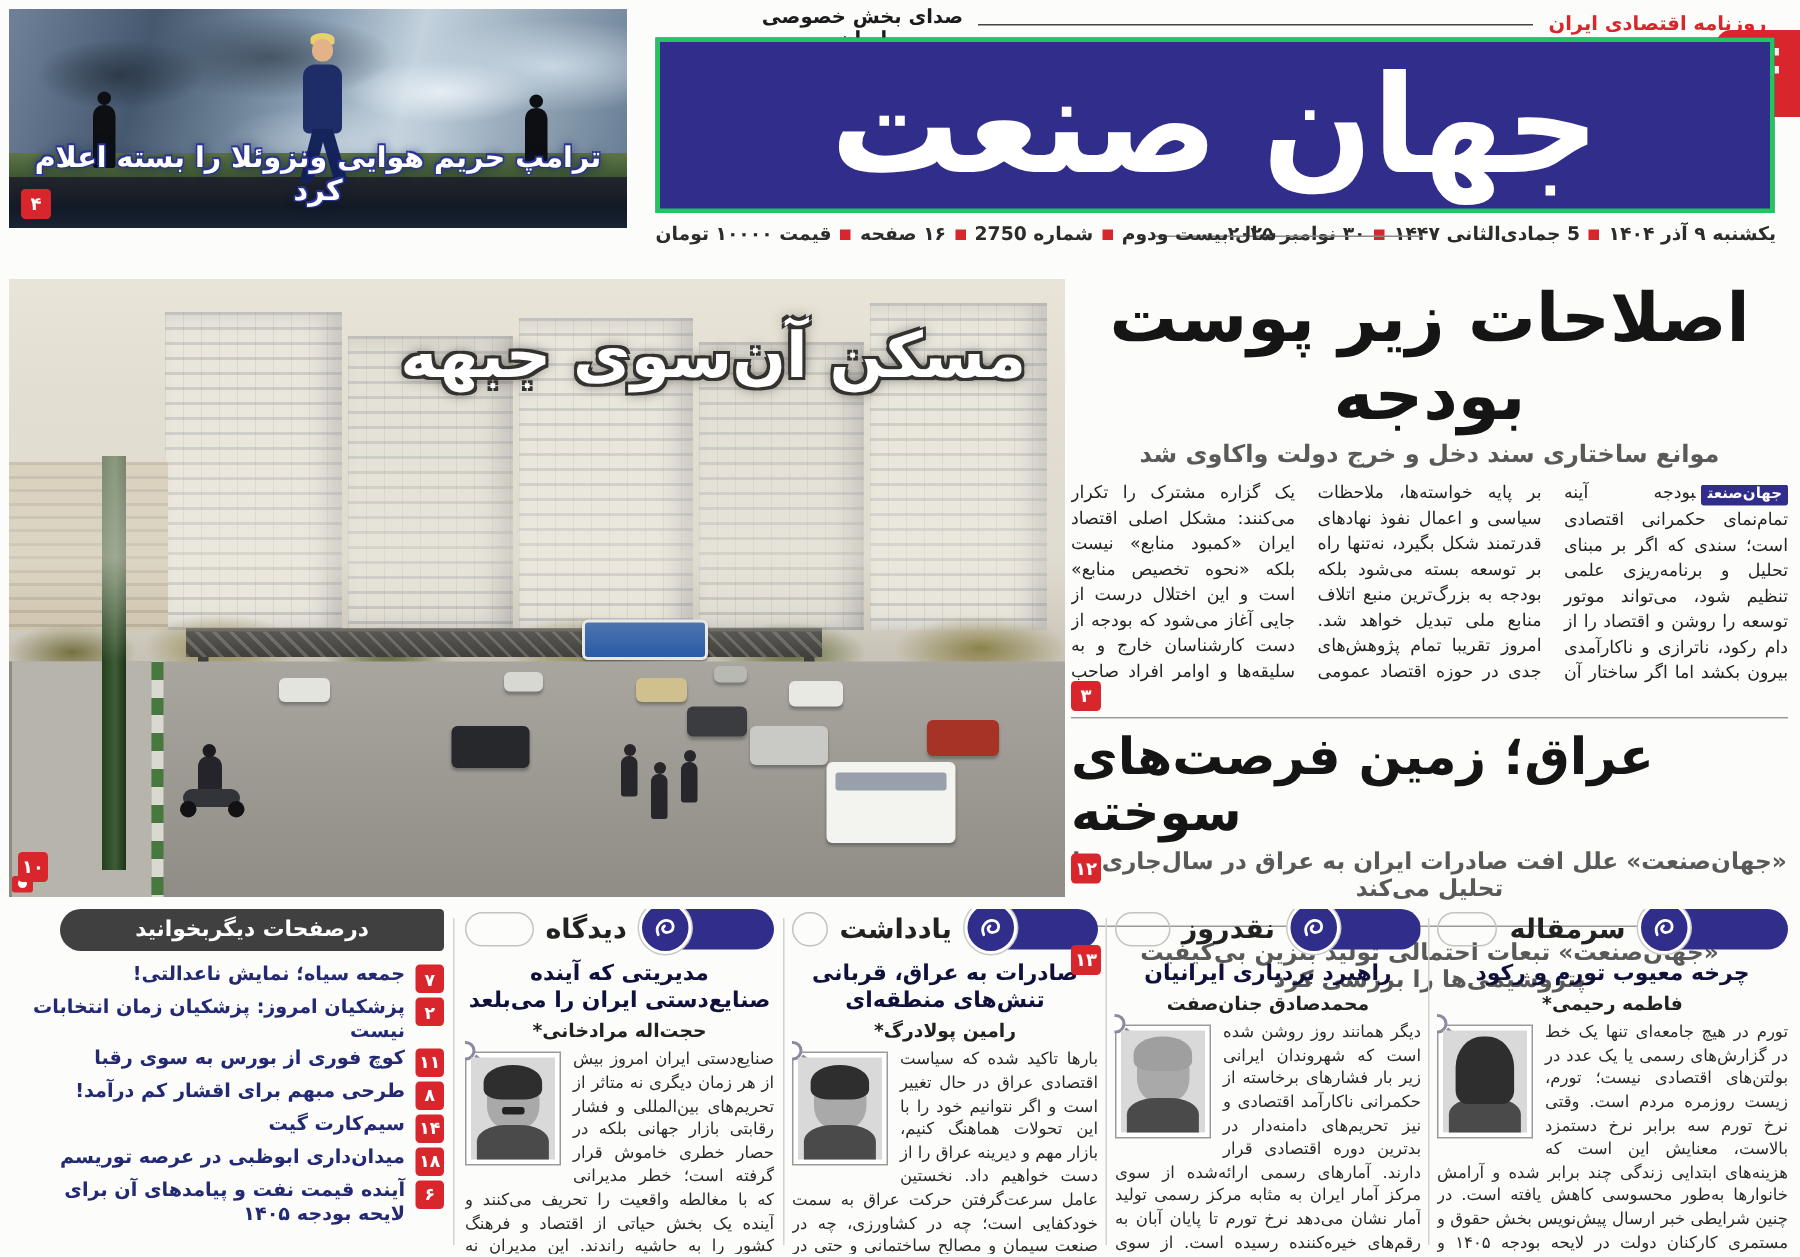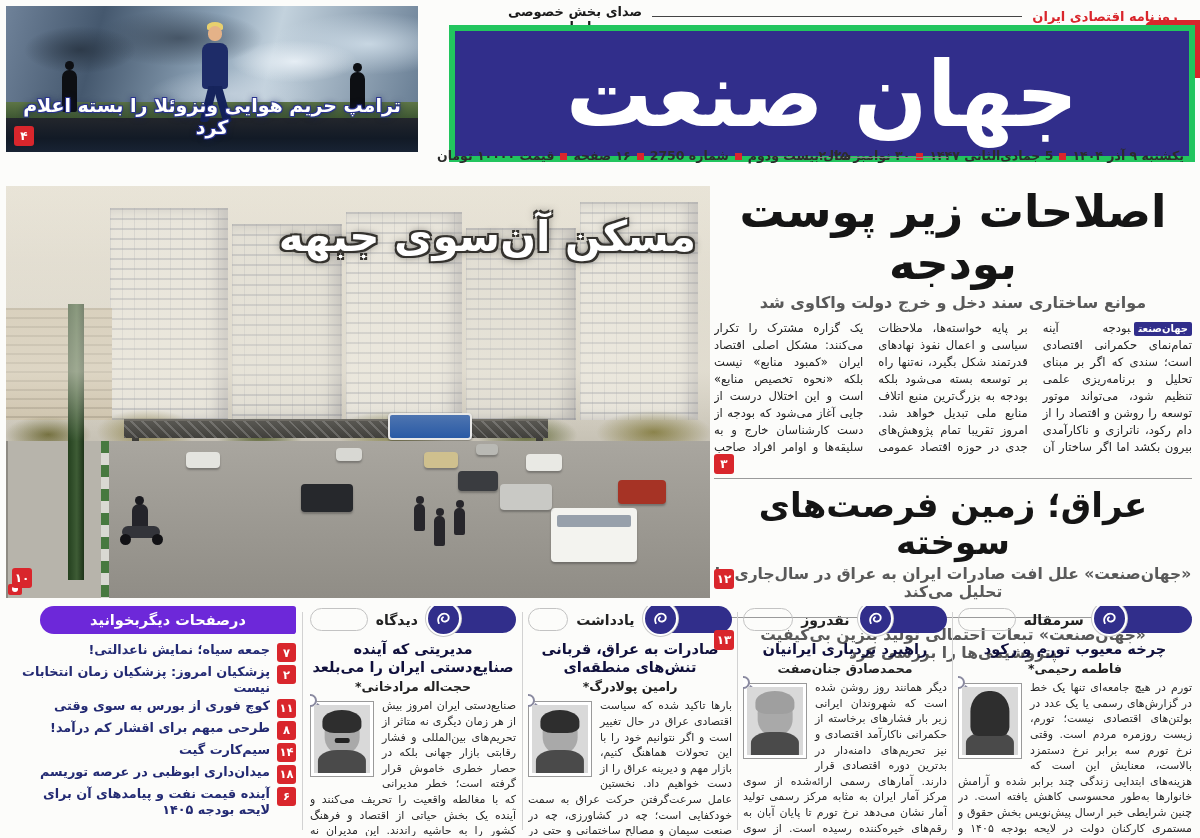--- a/index.html
+++ b/index.html
@@ -29,21 +29,21 @@
     text-shadow:1px 1px 0 #2a3490,-1px -1px 0 #2a3490,1px -1px 0 #2a3490,-1px 1px 0 #2a3490,0 0 7px rgba(15,25,90,.95); }
   .pbadge { position:absolute; width:20px; height:20px; background:#d9262c; color:#fff; font-weight:bold; font-size:12px;
     display:flex; align-items:center; justify-content:center; border-radius:3px; z-index:5; }
 
   
   #paper-type { position:absolute; top:9px; left:1030px; width:150px; text-align:center; color:#d9262c; font-weight:bold; font-size:13px; }
   #mast-topline { position:absolute; top:16px; left:652px; width:370px; border-top:1px solid #444; }
   #tagline { position:absolute; top:4px; left:495px; width:160px; text-align:center; font-size:13px; font-weight:bold; color:#1b1b1b; }
   #logo-mark { position:absolute; top:20px; right:-16px; width:72px; height:58px; background:#d9262c; border-radius:10px; }
   #logo-mark i { position:absolute; left:8px; display:block; width:34px; height:5px; background:#fff; opacity:.9; }
-  #mast-box { position:absolute; top:25px; left:437px; width:746px; height:137px; background:#312e8b; border:6px solid #22c55e; display:flex; align-items:center; justify-content:center;margin-left:12px; }
+  #mast-box { position:absolute; top:25px; left:437px; width:746px; height:117px; background:#312e8b; border:3px solid #22c55e; display:flex; align-items:center; justify-content:center; }
   #mast-title { color:#fff; font-size:86px; font-weight:900; line-height:1; letter-spacing:-2px; transform:scaleY(1.05); }
   .dateline { position:absolute; top:148px; font-size:12.5px; font-weight:bold; color:#2c2c2c; }
   #date-right { right:16px; }
   #date-left { left:437px; }
   .sep-sq { display:inline-block; width:7px; height:7px; background:#d9262c; margin:0 6px; }
   #date-midline { position:absolute; top:157px; left:768px; width:180px; border-top:1px solid #888; }
 
   
   #main-photo { position:absolute; top:186px; left:6px; width:704px; height:412px; overflow:hidden; background:linear-gradient(180deg,#e6e1d4 0%,#d2cdc0 40%,#c7c2b5 60%); }
   .tower { position:absolute; background-color:#e6e3da; background-image:
@@ -69,65 +69,65 @@
   .car { position:absolute; border-radius:4px; box-shadow:0 2px 2px rgba(40,40,40,.35); }
   .van-win { position:absolute; left:6px; right:6px; top:7px; height:12px; background:#97a0ab; border-radius:2px; }
   .ped { position:absolute; width:11px; height:27px; background:#27262b; border-radius:5px 5px 2px 2px; }
   .ped::before { content:""; position:absolute; top:-8px; left:2px; width:8px; height:8px; border-radius:50%; background:#27262b; }
   #moto-rider { position:absolute; left:126px; top:318px; width:16px; height:26px; background:#24242a; border-radius:7px 7px 3px 3px; }
   #moto-rider::before { content:""; position:absolute; top:-8px; left:3px; width:9px; height:9px; border-radius:50%; background:#1b1b20; }
   #moto { position:absolute; left:116px; top:340px; width:38px; height:12px; background:#33343a; border-radius:6px; }
   .wheel { position:absolute; top:348px; width:11px; height:11px; border-radius:50%; background:#121215; }
   #photo-kicker { position:absolute; top:5px; left:0; right:0; text-align:center; font-size:13.5px; font-weight:bold; color:#571a0c;
     text-shadow:0 0 4px rgba(255,255,255,.95), 0 0 8px rgba(255,255,255,.9); }
-  #photo-title { position:absolute; top:26px; right:14px; font-size:42px; font-weight:900; color:#fff;
+  #photo-title { position:absolute; top:26px; right:26px; font-size:42px; font-weight:900; color:#fff;
     text-shadow:2px 2px 0 #34322e,-2px -2px 0 #34322e,2px -2px 0 #34322e,-2px 2px 0 #34322e,0 0 9px rgba(40,40,40,.8); }
   #credit-cam { position:absolute; left:2px; top:398px; width:14px; height:11px; background:#d9262c; border-radius:2px; }
   #credit-cam::after { content:""; position:absolute; left:4px; top:2px; width:6px; height:6px; border-radius:50%; background:#fff; }
 
   
   #lead-col { position:absolute; top:186px; left:714px; width:478px; }
   #lead-headline { font-size:45px; font-weight:900; color:#151515; text-align:center; line-height:1.15; }
   .subhead { font-size:16px; font-weight:bold; color:#5a5a5a; text-align:center; margin-top:3px; }
   #lead-body-wrap { position:relative; margin-top:8px; }
   #lead-body { column-count:3; column-gap:15px; font-size:11.6px; line-height:17px; text-align:justify; color:#242424; height:142px; overflow:hidden; }
   .brand-tag { background:#312e8b; color:#fff; font-size:10px; font-weight:bold; padding:1px 4px 2px; border-radius:2px; margin-left:4px; }
   #lead-badge { position:absolute; left:0; bottom:-12px; }
   .story-rule { border:none; border-top:1px solid #9a9a9a; margin:16px 0 8px; }
-  .story-h2 { font-size:34px; font-weight:900; color:#151515; text-align:center; line-height:1.1; }
+  .story-h2 { font-size:34px; font-weight:900; color:#151515; text-align:left; line-height:1.1; }
   .sub-row { position:relative; margin-top:4px; }
   .sub-row .subhead { font-size:15.5px; margin:0; }
   .sub-row .pbadge { left:0; top:4px; }
 
   
   .vsep { position:absolute; top:612px; height:218px; width:1px; background:#d2d2d2; }
   .opinion { position:absolute; top:606px; height:230px; overflow:hidden; }
   .pill-row { display:flex; align-items:center; margin-bottom:7px; }
   .pill-navy { order:0; width:36%; height:27px; background:#312e8b; border-radius:14px; position:relative; flex:none; }
   .pill-circle { position:absolute; left:-16px; top:-5px; width:35px; height:35px; background:#2c296zz; }
   .pill-circle { position:absolute; left:-16px; top:-5px; width:35px; height:35px; background:#312e8b; border:2px solid #fff; border-radius:50%; display:flex; align-items:center; justify-content:center; box-shadow:0 0 0 1px #c9c9c9; }
-  .pill-label { font-size:14px; font-weight:bold; color:#222; margin-right:24px; flex:none; }
+  .pill-label { font-size:18px; font-weight:bold; color:#222; margin-right:24px; flex:none; }
   .pill-empty { flex:1; height:23px; border:1px solid #c3c3c3; border-radius:12px; margin-right:8px; }
   .op-title { font-size:14.6px; font-weight:900; color:#10103c; text-align:center; line-height:1.25; }
   .op-author { font-size:12.5px; font-weight:bold; color:#222; text-align:center; margin:3px 0 4px; }
   .op-body { font-size:11px; line-height:15.6px; text-align:justify; color:#2a2a2a; }
   .portrait { float:left; width:64px; height:76px; background:#fff; border:1px solid #9a9a9a; margin:3px 8px 3px 0; position:relative; padding:3px; }
   .portrait .face { width:100%; height:100%; background:#d9d9d9; position:relative; overflow:hidden; filter:grayscale(1); }
   .face::before { content:""; position:absolute; left:50%; top:12%; transform:translateX(-50%); width:62%; height:58%; background:#b9a794; border-radius:46% 46% 40% 40%; }
   .face::after  { content:""; position:absolute; left:50%; bottom:-6%; transform:translateX(-50%); width:86%; height:40%; background:#4a4a4a; border-radius:40% 40% 0 0; }
   .hair { position:absolute; left:50%; top:6%; transform:translateX(-50%); width:70%; height:34%; background:#2e2e2e; border-radius:50% 50% 30% 30%; z-index:2; }
   .hair.gray { background:#9f9f9f; }
   .hair.long { height:66%; border-radius:46% 46% 20% 20%; }
   .mustache { position:absolute; left:50%; top:48%; transform:translateX(-50%); width:26%; height:7%; background:#222; border-radius:2px; z-index:3; }
   .pin-icon { position:absolute; top:-8px; left:-7px; width:13px; height:13px; border:2px solid #8a8aa0; border-radius:50%; background:#fff; }
   .pin-icon::after { content:""; position:absolute; left:10px; top:9px; width:7px; height:2px; background:#8a8aa0; transform:rotate(40deg); }
 
   
   #read-more { position:absolute; top:606px; left:8px; width:288px; height:228px; overflow:hidden; }
-  #rm-header { width:256px; margin:0 0 8px auto; background:#6d28d9; color:#fff; font-size:14.5px; font-weight:bold; text-align:center; padding:6px 0; border-radius:15px 3px 3px 15px; }
+  #rm-header { width:256px; margin:0 0 8px auto; background:#404040; color:#fff; font-size:14.5px; font-weight:bold; text-align:center; padding:6px 0; border-radius:15px 3px 3px 15px; }
   .rm-item { position:relative; display:flex; align-items:flex-start; gap:7px; margin-bottom:2px; }
   .rm-badge { flex:none; width:19px; height:19px; background:#d9262c; color:#fff; font-size:11.5px; font-weight:bold; display:flex; align-items:center; justify-content:center; border-radius:3px; margin-top:1px; }
   .rm-text { font-size:12.8px; font-weight:bold; color:#232a73; line-height:1.25; }
   .rm-item::after { content:""; position:absolute; left:0; right:26px; bottom:-6px; height:8px; background:#e7e7e7; border-radius:5px; z-index:-1; }
 </style>
 </head>
 <body>
 
 <div id="page">
 
@@ -338,21 +338,21 @@
     <div class="rm-item">
       <span class="rm-badge">۷</span>
       <span class="rm-text">جمعه سیاه؛ نمایش ناعدالتی!</span>
     </div>
     <div class="rm-item">
       <span class="rm-badge">۲</span>
       <span class="rm-text">پزشکیان امروز: پزشکیان زمان انتخابات نیست</span>
     </div>
     <div class="rm-item">
       <span class="rm-badge">۱۱</span>
-      <span class="rm-text">کوچ فوری از بورس به سوی وقتی</span>
+      <span class="rm-text">کوچ فوری از بورس به سوی رقبا</span>
     </div>
     <div class="rm-item">
       <span class="rm-badge">۸</span>
       <span class="rm-text">طرحی مبهم برای اقشار کم درآمد!</span>
     </div>
     <div class="rm-item">
       <span class="rm-badge">۱۴</span>
       <span class="rm-text">سیم‌کارت گیت</span>
     </div>
     <div class="rm-item">

